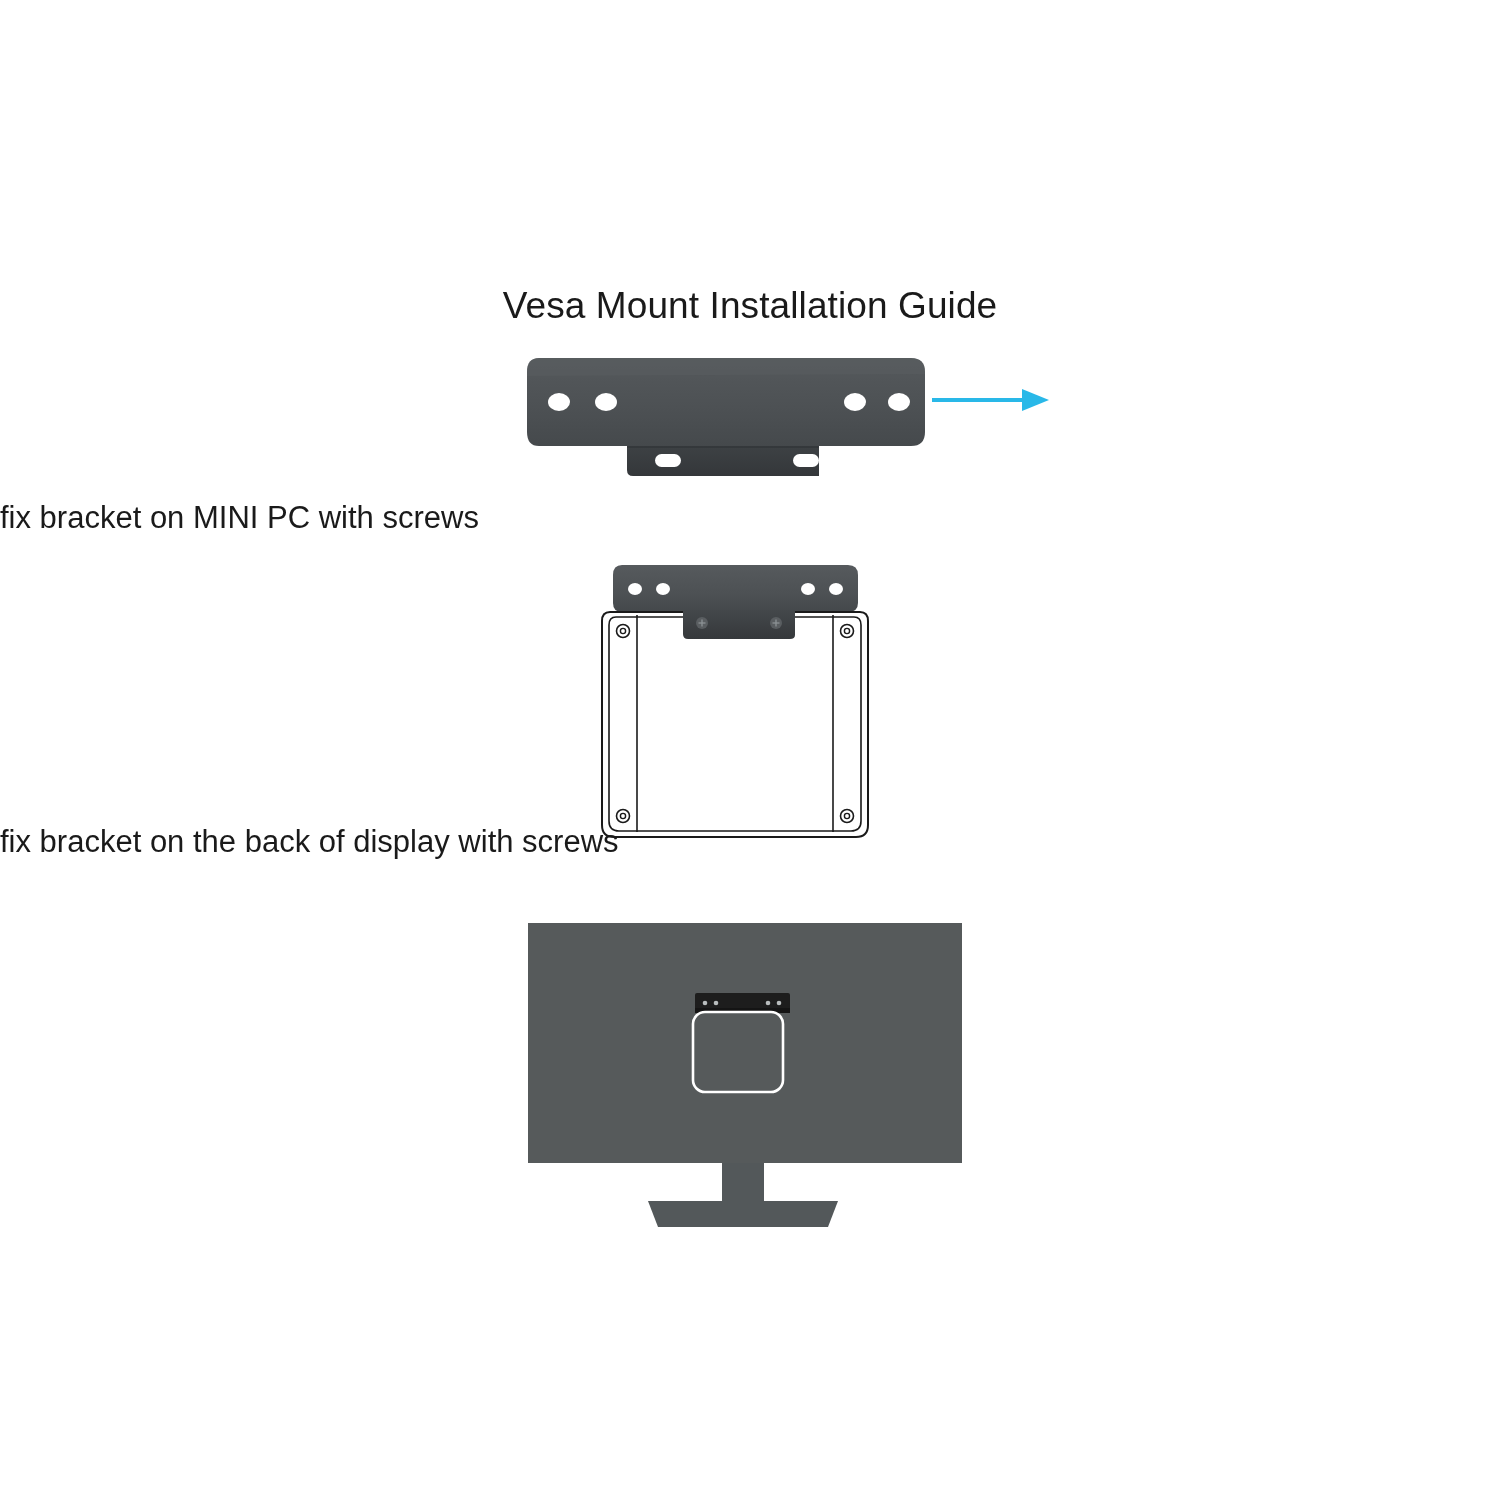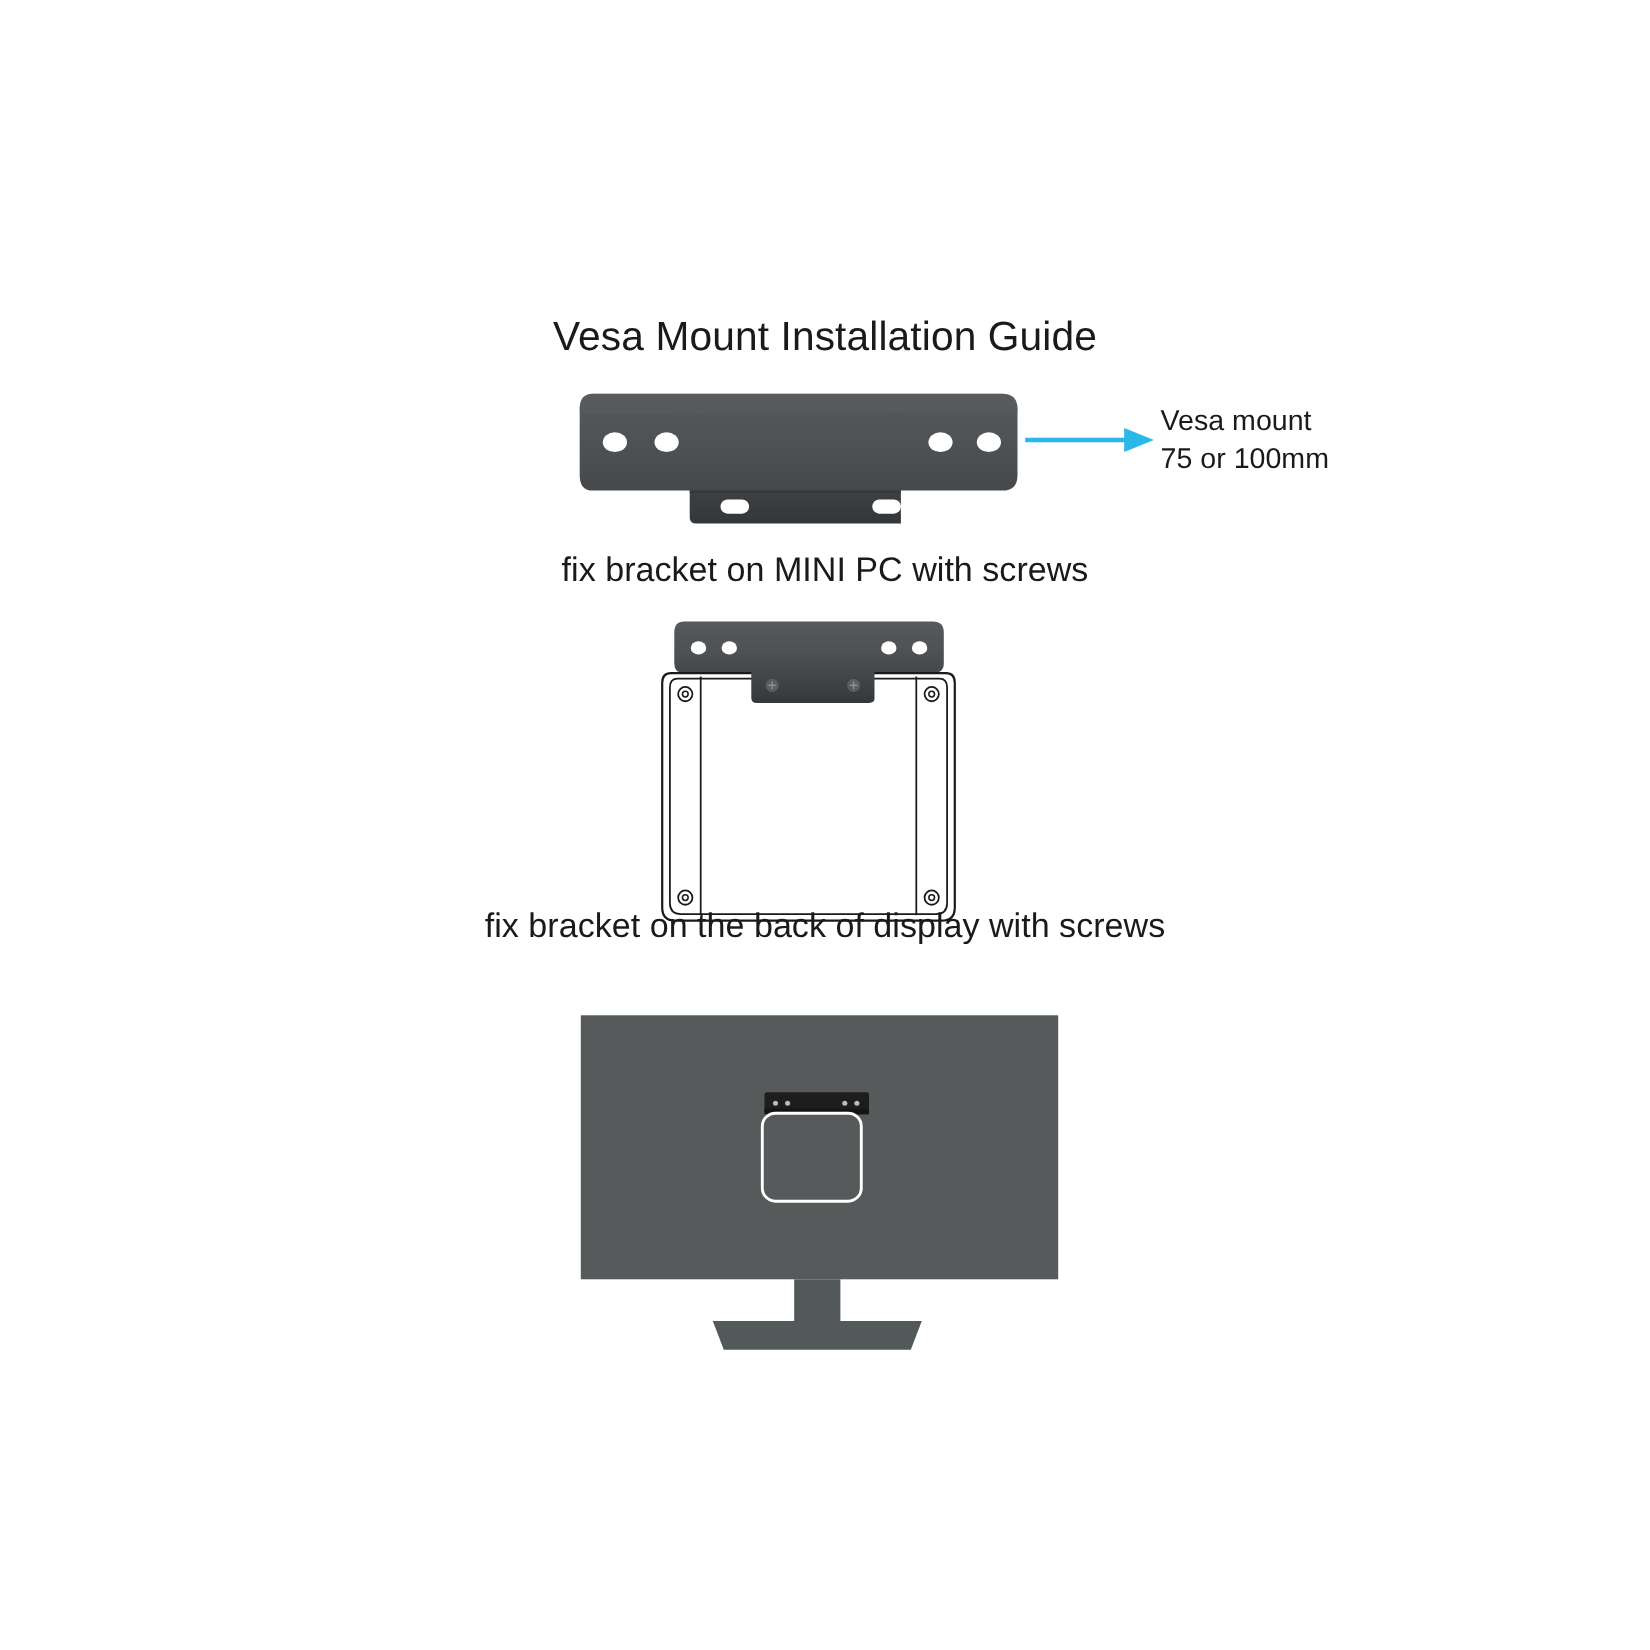--- a/index.html
+++ b/index.html
@@ -32,21 +32,21 @@
     text-align: center;
     font-size: 37px;
     letter-spacing: 0.1px;
     color: #1a1a1a;
     white-space: nowrap;
   }
   .step-caption {
     position: absolute;
     left: 0;
     width: 1500px;
-    text-align: center;
+    text-align: left;
     font-size: 31px;
     color: #1a1a1a;
     white-space: nowrap;
   }
   #caption-1 { top: 500px; }
   #caption-2 { top: 824px; }
 
   .callout {
     position: absolute;
     left: 1055px;
@@ -108,24 +108,20 @@
     </svg>
   </div>
 
   <div class="figure" id="fig-arrow">
     <svg width="125" height="40" viewBox="0 0 125 40" xmlns="http://www.w3.org/2000/svg">
       <line x1="2" y1="20" x2="96" y2="20" stroke="#29b8e8" stroke-width="4"></line>
       <polygon points="92,9 119,20 92,31" fill="#29b8e8"></polygon>
     </svg>
   </div>
 
-  <div class="callout">
-    <span class="callout-line">Vesa mount</span>
-    <span class="callout-line">75 or 100mm</span>
-  </div>
 
   <div class="step-caption" id="caption-1">fix bracket on MINI PC with screws</div>
 
   <div class="figure" id="fig-minipc">
     <svg width="310" height="300" viewBox="0 0 310 300" xmlns="http://www.w3.org/2000/svg">
       <defs>
         <linearGradient id="plateGrad2" x1="0" y1="0" x2="0" y2="1">
           <stop offset="0%" stop-color="#565a5d"></stop>
           <stop offset="60%" stop-color="#4d5154"></stop>
           <stop offset="100%" stop-color="#44484b"></stop>

